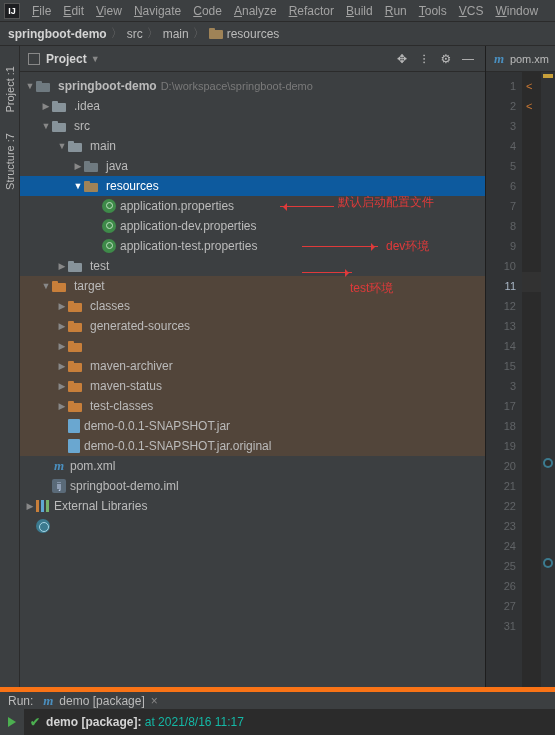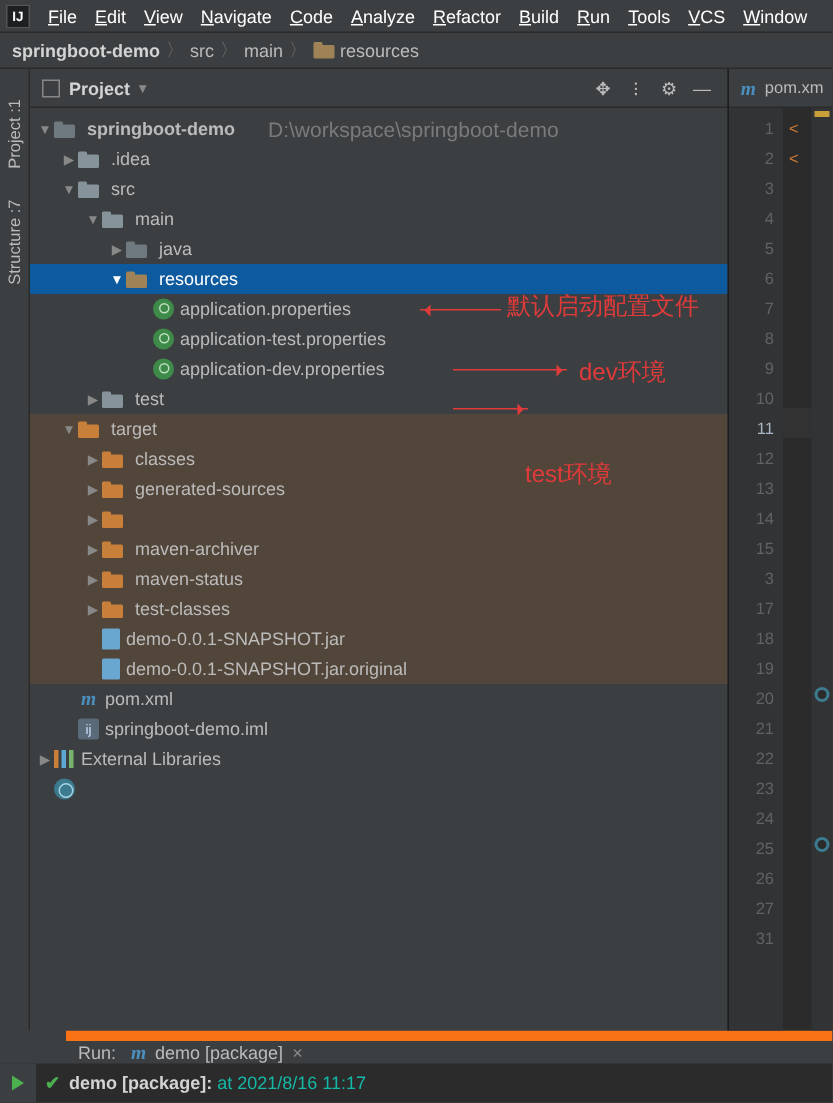--- a/index.html
+++ b/index.html
@@ -1,21 +1,21 @@
 <!DOCTYPE html>
 <html><head>
 <meta charset="utf-8">
 <style>
   * { margin: 0; padding: 0; box-sizing: border-box; font-family: "Segoe UI", Arial, sans-serif; }
   body { background: #3c3f41; color: #bbbbbb; font-size: 12px; width: 555px; height: 735px; overflow: hidden; position: relative; }
 
   
   .menubar { display: flex; align-items: center; background: #3c3f41; height: 22px; padding: 0 4px; border-bottom: 1px solid #2b2b2b; }
   .app-icon { width: 16px; height: 16px; background: #1e1f22; border: 1px solid #555; margin-right: 6px; display: flex; align-items: center; justify-content: center; font-size: 9px; color: #fff; font-weight: bold; }
-  .menubar-item { padding: 2px 6px; cursor: pointer; color: #ffffff; }
+  .menubar-item { padding: 2px 6px; cursor: pointer; color: #a3a3a3; }
   .menubar-item u { text-decoration: underline; }
 
   
   .navbar { display: flex; align-items: center; background: #3c3f41; height: 24px; padding: 0 8px; color: #bbb; border-bottom: 1px solid #2b2b2b; }
   .navbar .crumb { display: flex; align-items: center; }
   .navbar .chevron { margin: 0 4px; color: #6e6e6e; }
   .navbar b { font-weight: bold; color: #d4d4d4; }
   .folder-icon { display: inline-block; width: 14px; height: 11px; margin-right: 4px; position: relative; }
   .folder-icon::before { content: ""; position: absolute; left: 0; top: 2px; width: 14px; height: 9px; background: #9f8357; border-radius: 1px; }
   .folder-icon::after { content: ""; position: absolute; left: 0; top: 0; width: 6px; height: 3px; background: #9f8357; border-radius: 1px 1px 0 0; }
@@ -42,21 +42,21 @@
   .panel-header .dd { margin-left: 4px; color: #888; font-size: 9px; }
   .panel-header .spacer { flex: 1; }
   .panel-header .tool { width: 18px; height: 18px; display: flex; align-items: center; justify-content: center; color: #bbb; cursor: pointer; margin-left: 4px; }
 
   .tree { flex: 1; overflow: hidden; padding: 4px 0; position: relative; }
   .tree-row { display: flex; align-items: center; height: 20px; padding-left: 4px; white-space: nowrap; cursor: pointer; position: relative; }
   .tree-row.selected { background: #0d5a9e; color: #ffffff; }
   .tree-row.excluded { background: #52453a; }
   .tree-row .arrow { width: 12px; text-align: center; color: #888; font-size: 9px; }
   .tree-row .label { margin-left: 4px; }
-  .tree-row .path  { margin-left: 22px; color: #7a7a7a; font-size: 14px; }
+  .tree-row .path  { margin-left: 4px; color: #7a7a7a; font-size: 11px; }
   .i0{padding-left:4px}.i1{padding-left:20px}.i2{padding-left:36px}.i3{padding-left:52px}.i4{padding-left:68px}
 
   .prop-icon { display:inline-block; width:14px; height:14px; border-radius:50%; background:#3e8a49; position:relative; margin-left:2px; }
   .prop-icon::after{ content:""; position:absolute; left:4px; top:3px; width:5px; height:5px; border:1px solid #bde0c0; border-radius:50%; }
   .xml-icon { display:inline-block; width:14px; height:14px; background:#5a6a78; border-radius:2px; color:#d0e0ff; font-size:9px; line-height:14px; text-align:center; }
   .jar-icon { display:inline-block; width:12px; height:14px; background:#6aa7d0; border-radius:1px; position:relative; }
   .lib-icon { display:inline-block; width:14px; height:12px; position:relative; }
   .lib-icon::before{content:"";position:absolute;left:0;top:0;width:3px;height:12px;background:#c87f3a;}
   .lib-icon::after{content:"";position:absolute;left:5px;top:0;width:3px;height:12px;background:#5fa8d3; box-shadow:5px 0 0 #77b36c;}
   .scratch-icon{display:inline-block;width:14px;height:14px;border-radius:50%;background:#3b7a8f;position:relative}
@@ -71,27 +71,27 @@
   .linenos .cur { color: #a9b7c6; }
   .code { flex:1; font-family: Consolas, monospace; font-size:11px; padding:4px 0 0 4px; line-height:20px; color:#a9b7c6; position:relative;}
   .code .lt{color:#cc7832}
   .caret-line{position:absolute; left:0; right:0; height:20px; background:#323232;}
   .marker{ width:14px; background:#313335; position:relative;}
   .marker .dot{position:absolute; right:2px; width:10px; height:10px; border-radius:50%; background:#3b7a8f;}
   .marker .dot::after{content:"";position:absolute;left:2px;top:2px;width:6px;height:6px;border-radius:50%;background:#2b2b2b}
   .marker .warn{position:absolute; right:2px; width:10px; height:4px; background:#c8a03a;}
 
   
-  .anno { position:absolute; color:#e03a3a; font-size:16px; font-family:"SimSun","Microsoft YaHei",sans-serif; pointer-events:none; }
+  .anno { position:absolute; color:#e03a3a; font-size:12px; font-family:"SimSun","Microsoft YaHei",sans-serif; pointer-events:none; }
   .anno-line { position:absolute; height:1px; background:#e03a3a; pointer-events:none; }
   .anno-line::after{content:"";position:absolute;right:-1px;top:-3px;border:4px solid transparent;border-right-color:#e03a3a;transform:scaleX(-1);}
   .anno-line.rev::after{left:-1px;right:auto;transform:none;}
 
   
-  .run-header { height: 22px; background: #3c3f41; border-top:7px solid #f97316; display:flex; align-items:center; padding:0 8px; color:#bbb;margin-left:44px; }
+  .run-header { height: 22px; background: #3c3f41; border-top:5px solid #f97316; display:flex; align-items:center; padding:0 8px; color:#bbb; }
   .run-header .tab{ margin-left:8px; display:flex; align-items:center;}
   .run-header .close{ margin-left:6px; color:#888; cursor:pointer;}
   .run-body { height:26px; background:#2b2b2b; display:flex; align-items:center; }
   .run-side { width:24px; height:100%; background:#3c3f41; display:flex; align-items:center; justify-content:center;}
   .play{width:0;height:0;border-top:5px solid transparent;border-bottom:5px solid transparent;border-left:8px solid #4caf50;cursor:pointer}
   .check{color:#4caf50;font-weight:bold;margin:0 6px}
   .run-text{color:#d4d4d4}
   .run-text .dim{color:#14b8a6}
 </style>
 </head>
@@ -183,26 +183,26 @@
         <span class="label">resources</span>
       </div>
       <div class="tree-row i4">
         <span class="arrow"></span>
         <span class="prop-icon"></span>
         <span class="label">application.properties</span>
       </div>
       <div class="tree-row i4">
         <span class="arrow"></span>
         <span class="prop-icon"></span>
+        <span class="label">application-dev.properties</span>
+      </div>
+      <div class="tree-row i4">
+        <span class="arrow"></span>
+        <span class="prop-icon"></span>
         <span class="label">application-test.properties</span>
-      </div>
-      <div class="tree-row i4">
-        <span class="arrow"></span>
-        <span class="prop-icon"></span>
-        <span class="label">application-dev.properties</span>
       </div>
       <div class="tree-row i2">
         <span class="arrow">▶</span>
         <span class="folder-icon grey"></span>
         <span class="label">test</span>
       </div>
 
       <div class="tree-row i1 excluded">
         <span class="arrow">▼</span>
         <span class="folder-icon orange"></span>
@@ -268,21 +268,21 @@
       <div class="tree-row i0">
         <span class="arrow"></span>
         <span class="scratch-icon"></span>
       </div>
 
       <div class="anno-line rev" style="top:134px;left:260px;width:54px"></div>
       <div class="anno" style="top:122px;left:318px">默认启动配置文件</div>
       <div class="anno-line" style="top:174px;left:282px;width:76px"></div>
       <div class="anno" style="top:166px;left:366px">dev环境</div>
       <div class="anno-line" style="top:200px;left:282px;width:50px"></div>
-      <div class="anno" style="top:234px;left:330px">test环境</div>
+      <div class="anno" style="top:208px;left:330px">test环境</div>
     </div>
   </div>
 
   <div class="editor-area">
     <div class="editor-tab">
       <span class="m-icon">m</span>
       <span style="margin-left:4px">pom.xm</span>
     </div>
     <div class="gutter">
       <div class="linenos" id="linenos">

